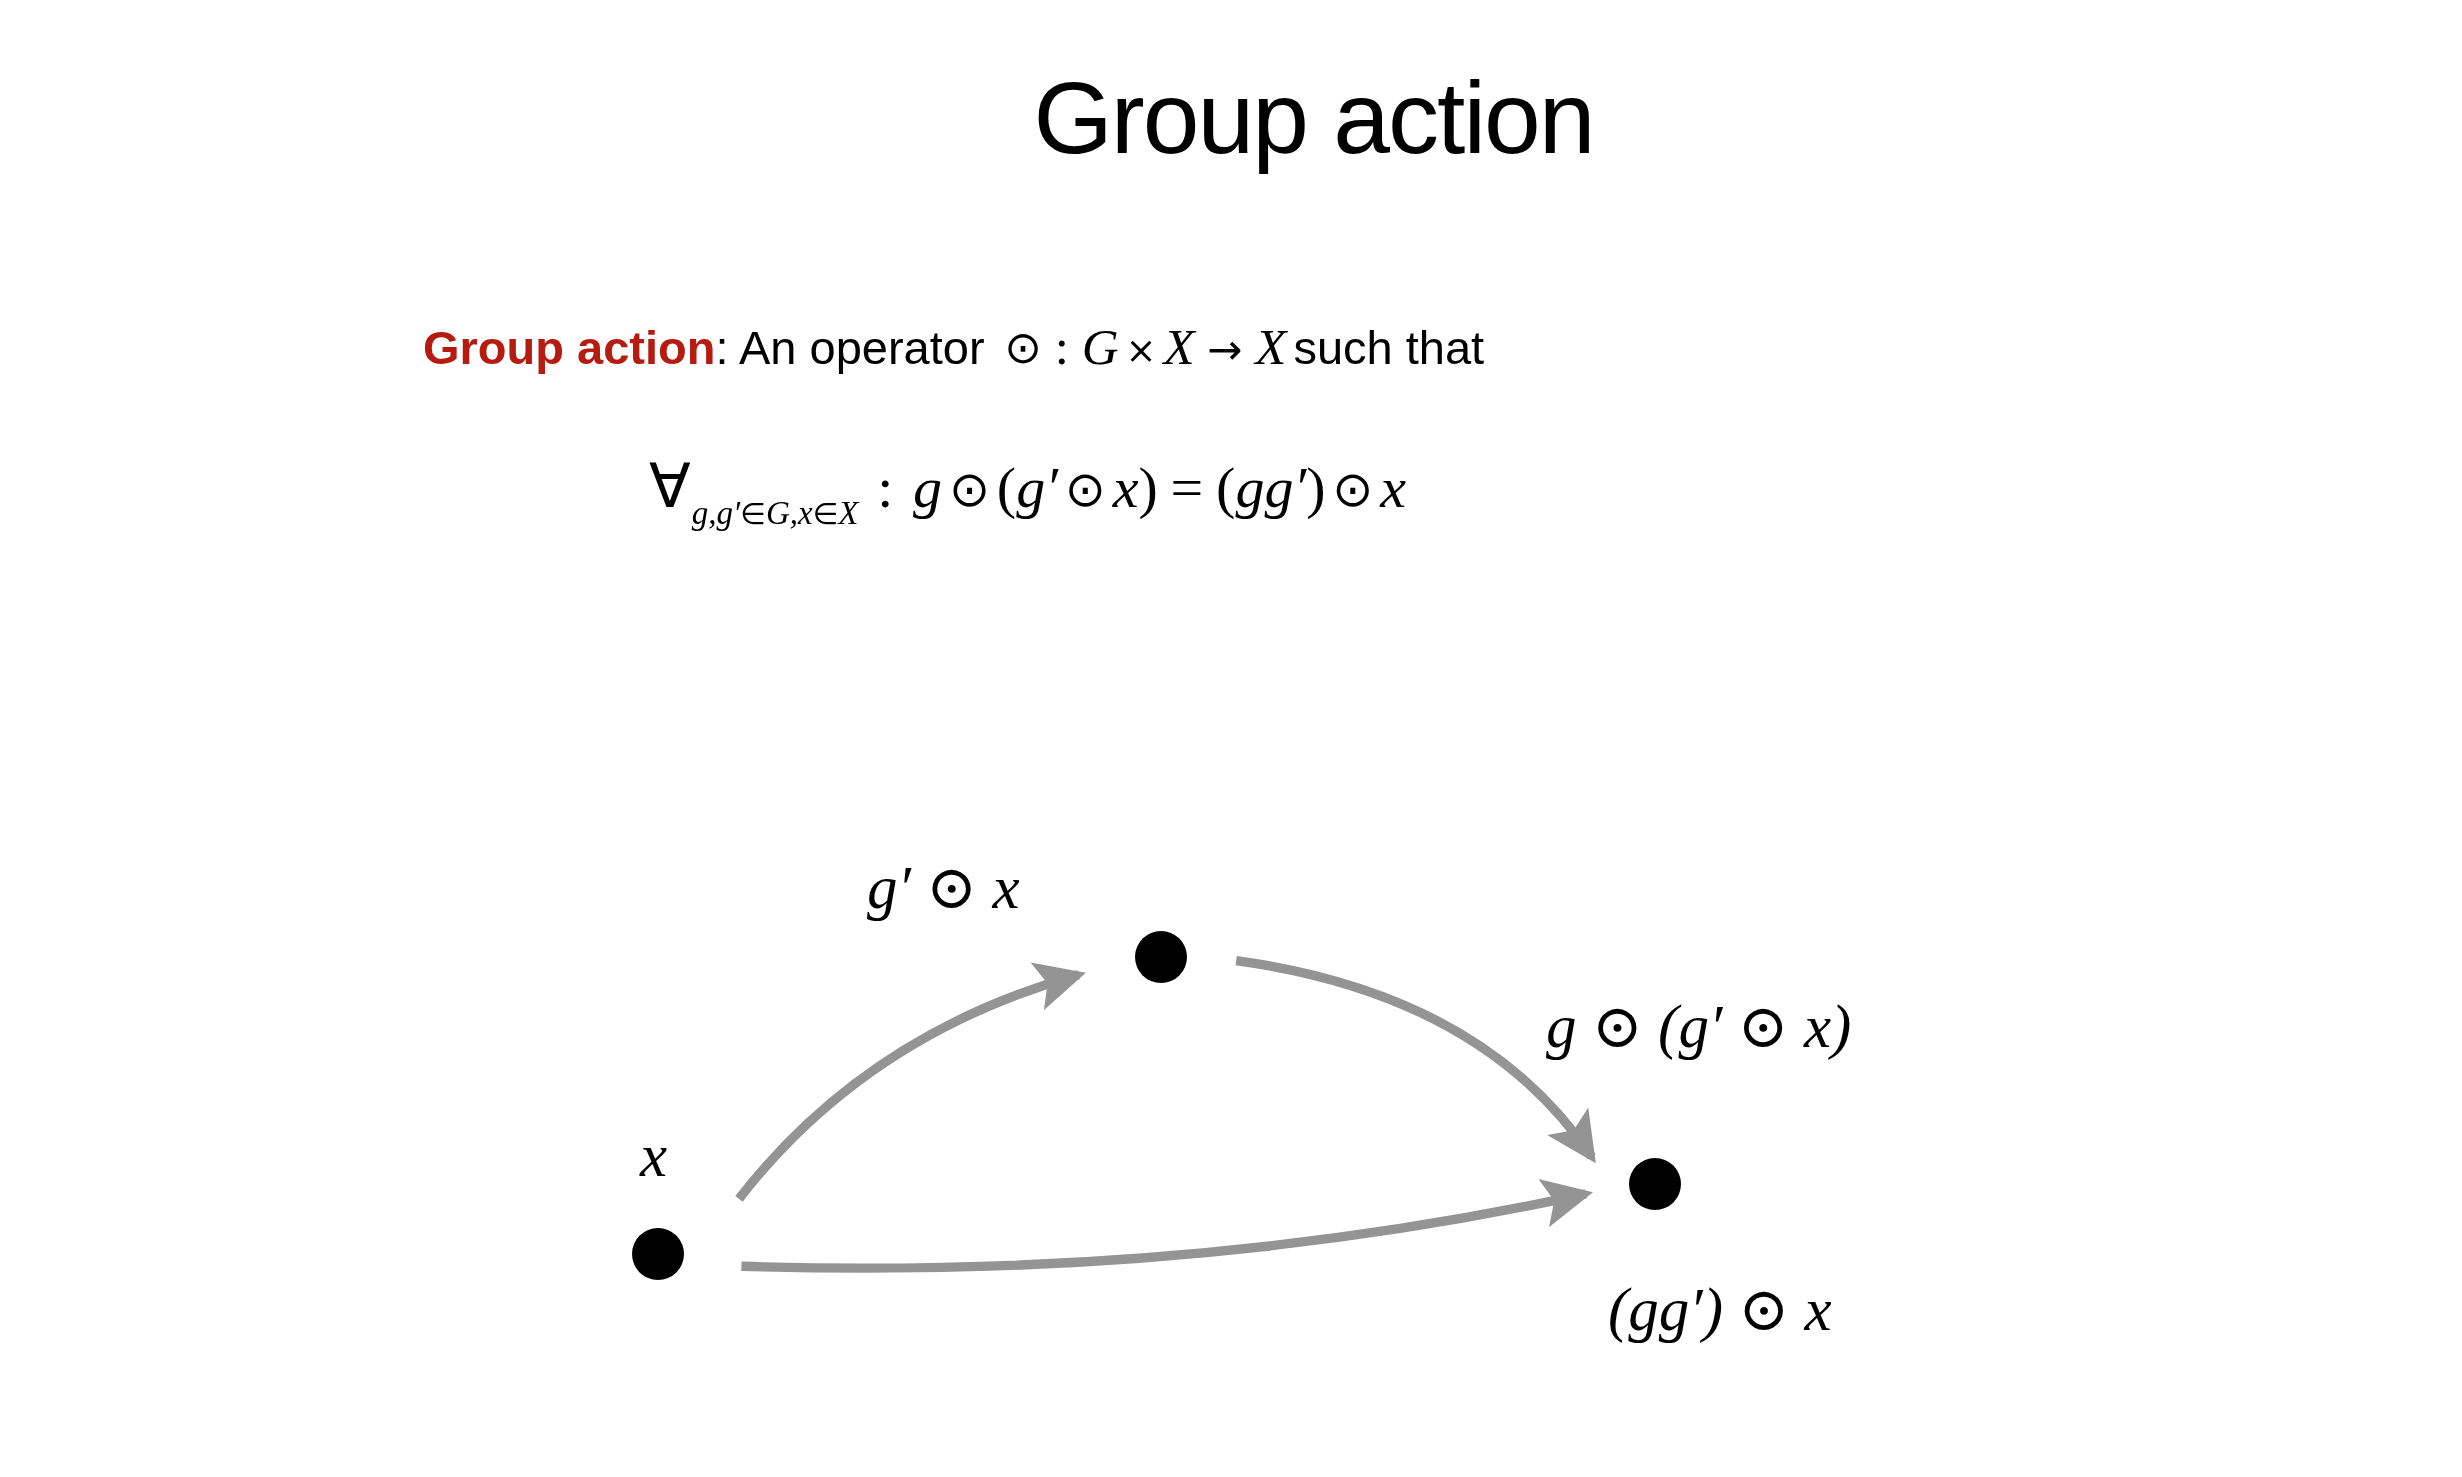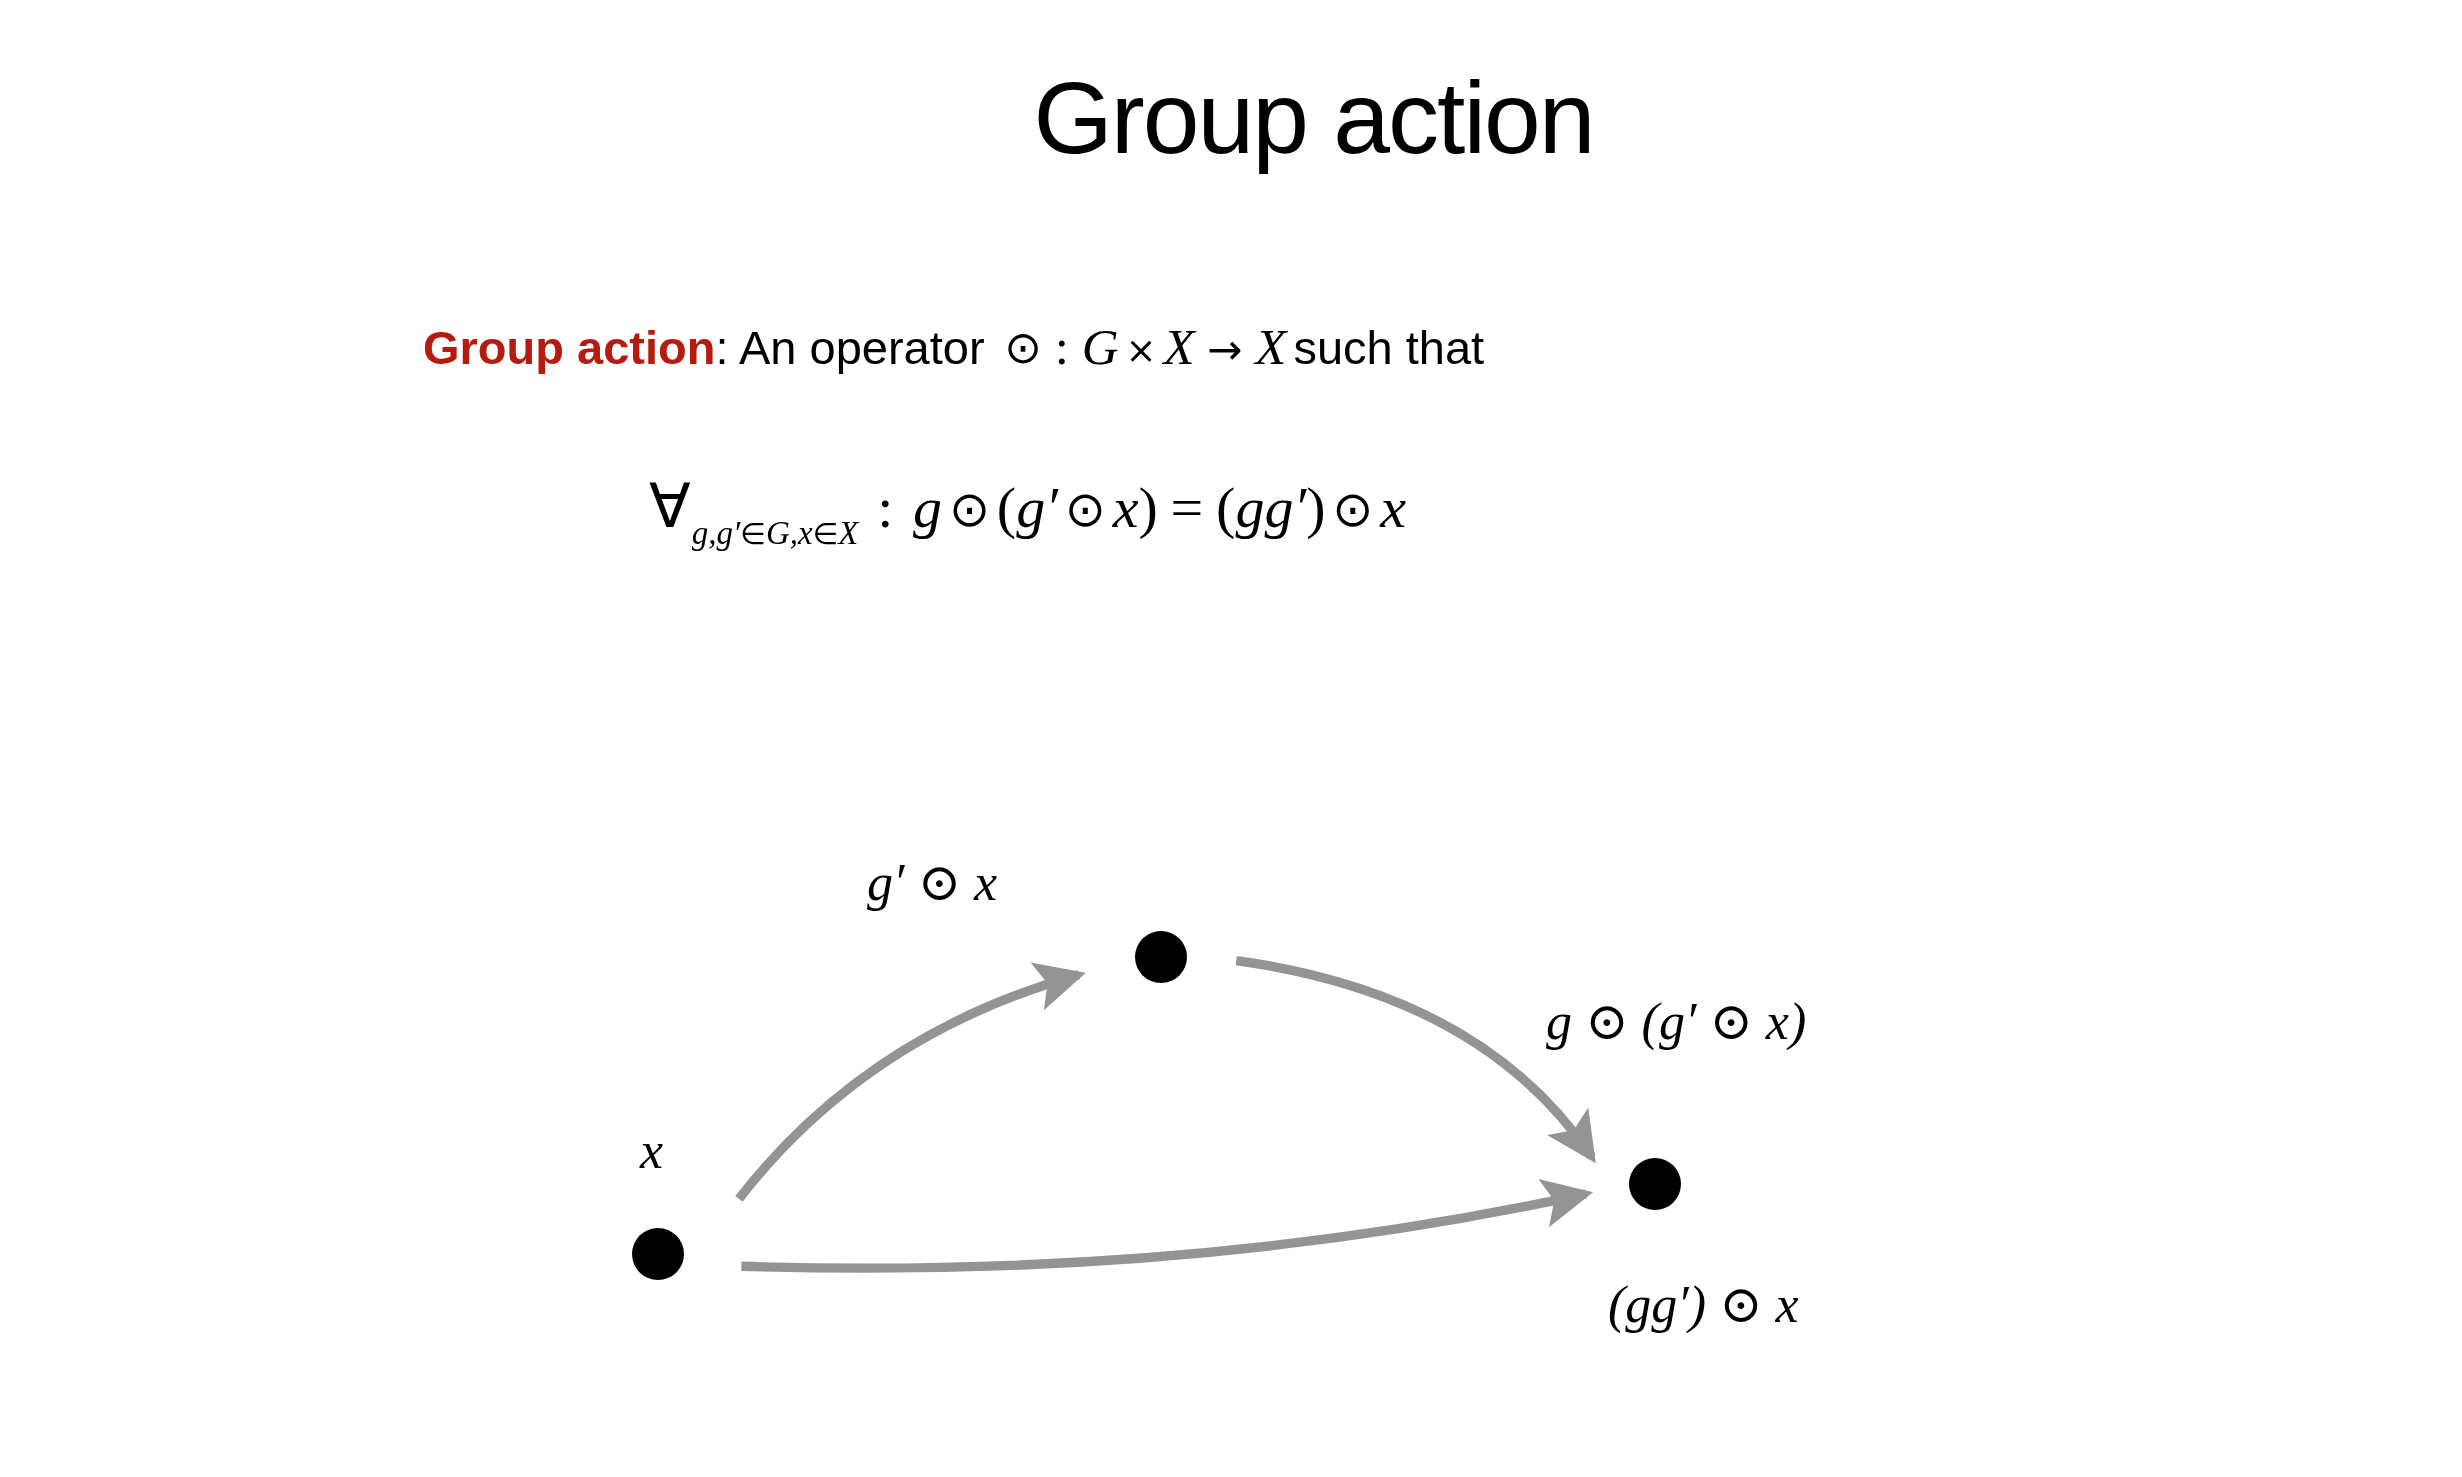--- a/index.html
+++ b/index.html
@@ -73,21 +73,21 @@
     font-size: 42px;
   }
   .sp-s { display: inline-block; width: 6.9px; }
   .sp-m { display: inline-block; width: 12.8px; }
   .sp-l { display: inline-block; width: 19.7px; }
 
   
   .formula-line {
     position: absolute;
     left: 649px;
-    top: 472px;
+    top: 452px;
     font-family: "Liberation Serif", "DejaVu Serif", serif;
     font-style: italic;
     font-size: 58px;
     line-height: 1.1;
     color: #000000;
     white-space: nowrap;
   }
   .forall {
     font-family: "DejaVu Sans", sans-serif;
     font-style: normal;
@@ -128,21 +128,21 @@
     width: 52px;
     height: 52px;
     border-radius: 50%;
     background: #000000;
   }
 
   .diagram-label {
     position: absolute;
     font-family: "Liberation Serif", "DejaVu Serif", serif;
     font-style: italic;
-    font-size: 52px;
+    font-size: 61px;
     color: #000000;
     white-space: nowrap;
     line-height: 1;
   }
 </style>
 </head>
 <body>
 
 <div class="slide">
 

